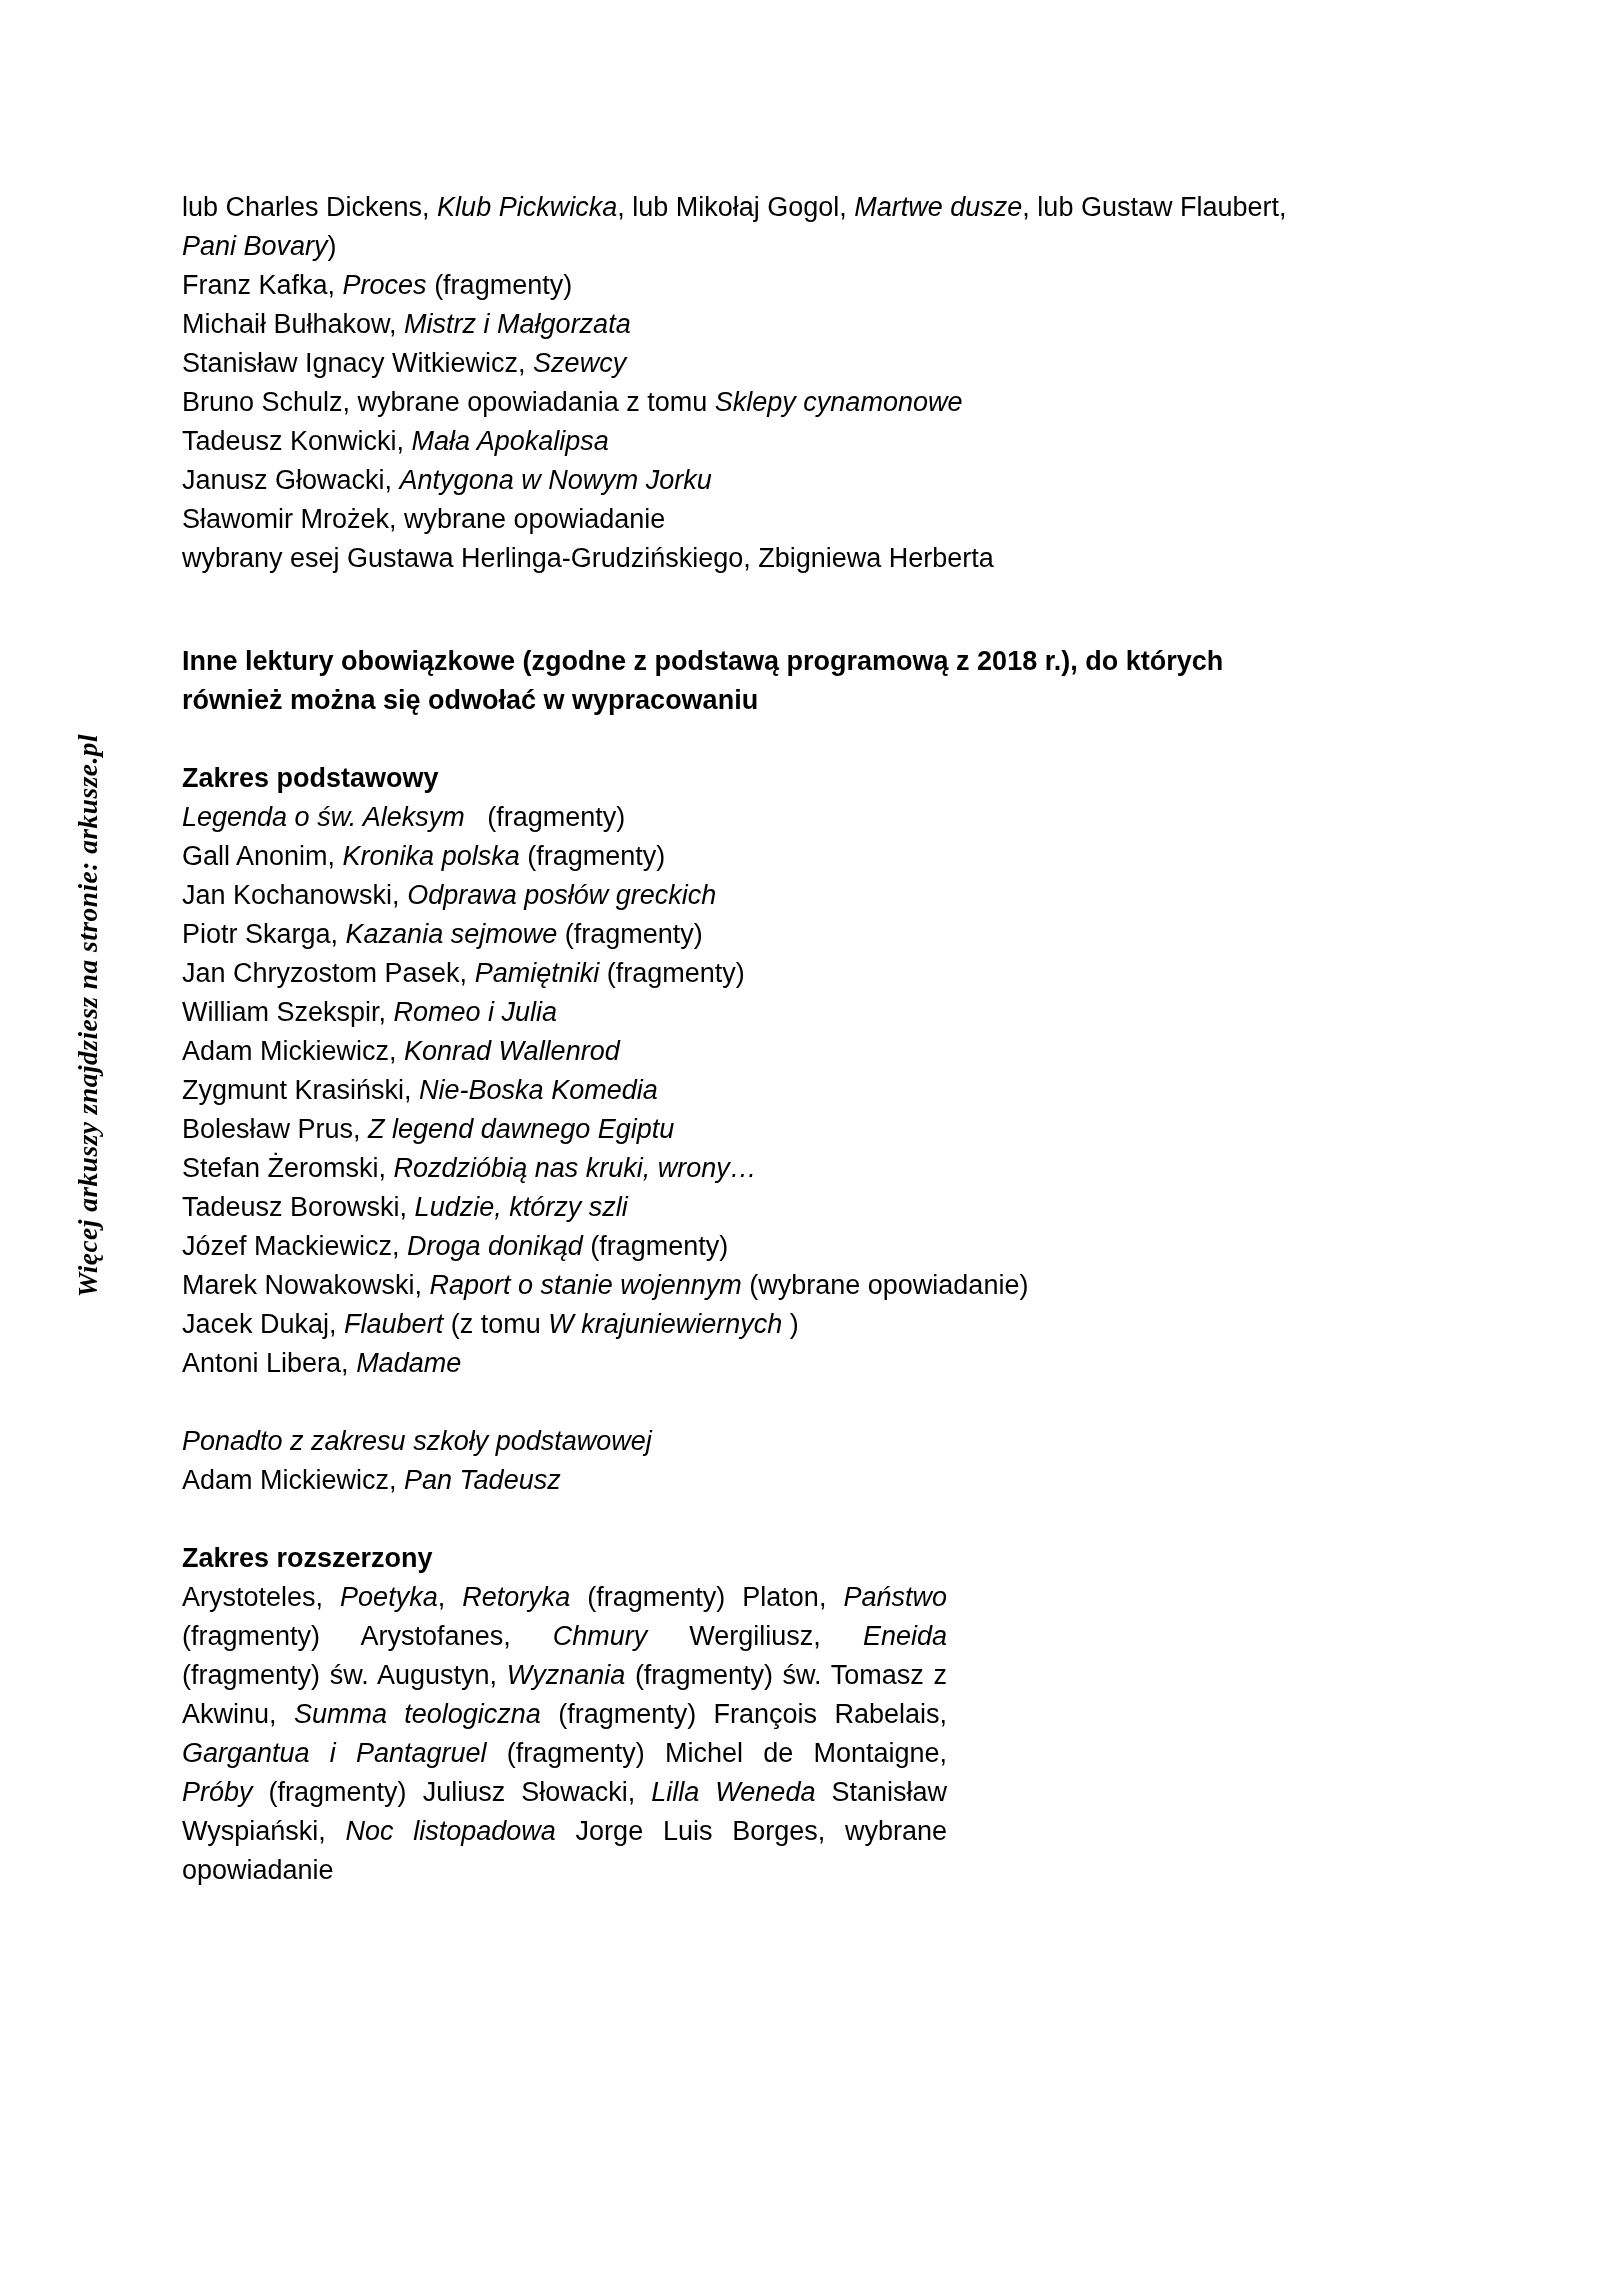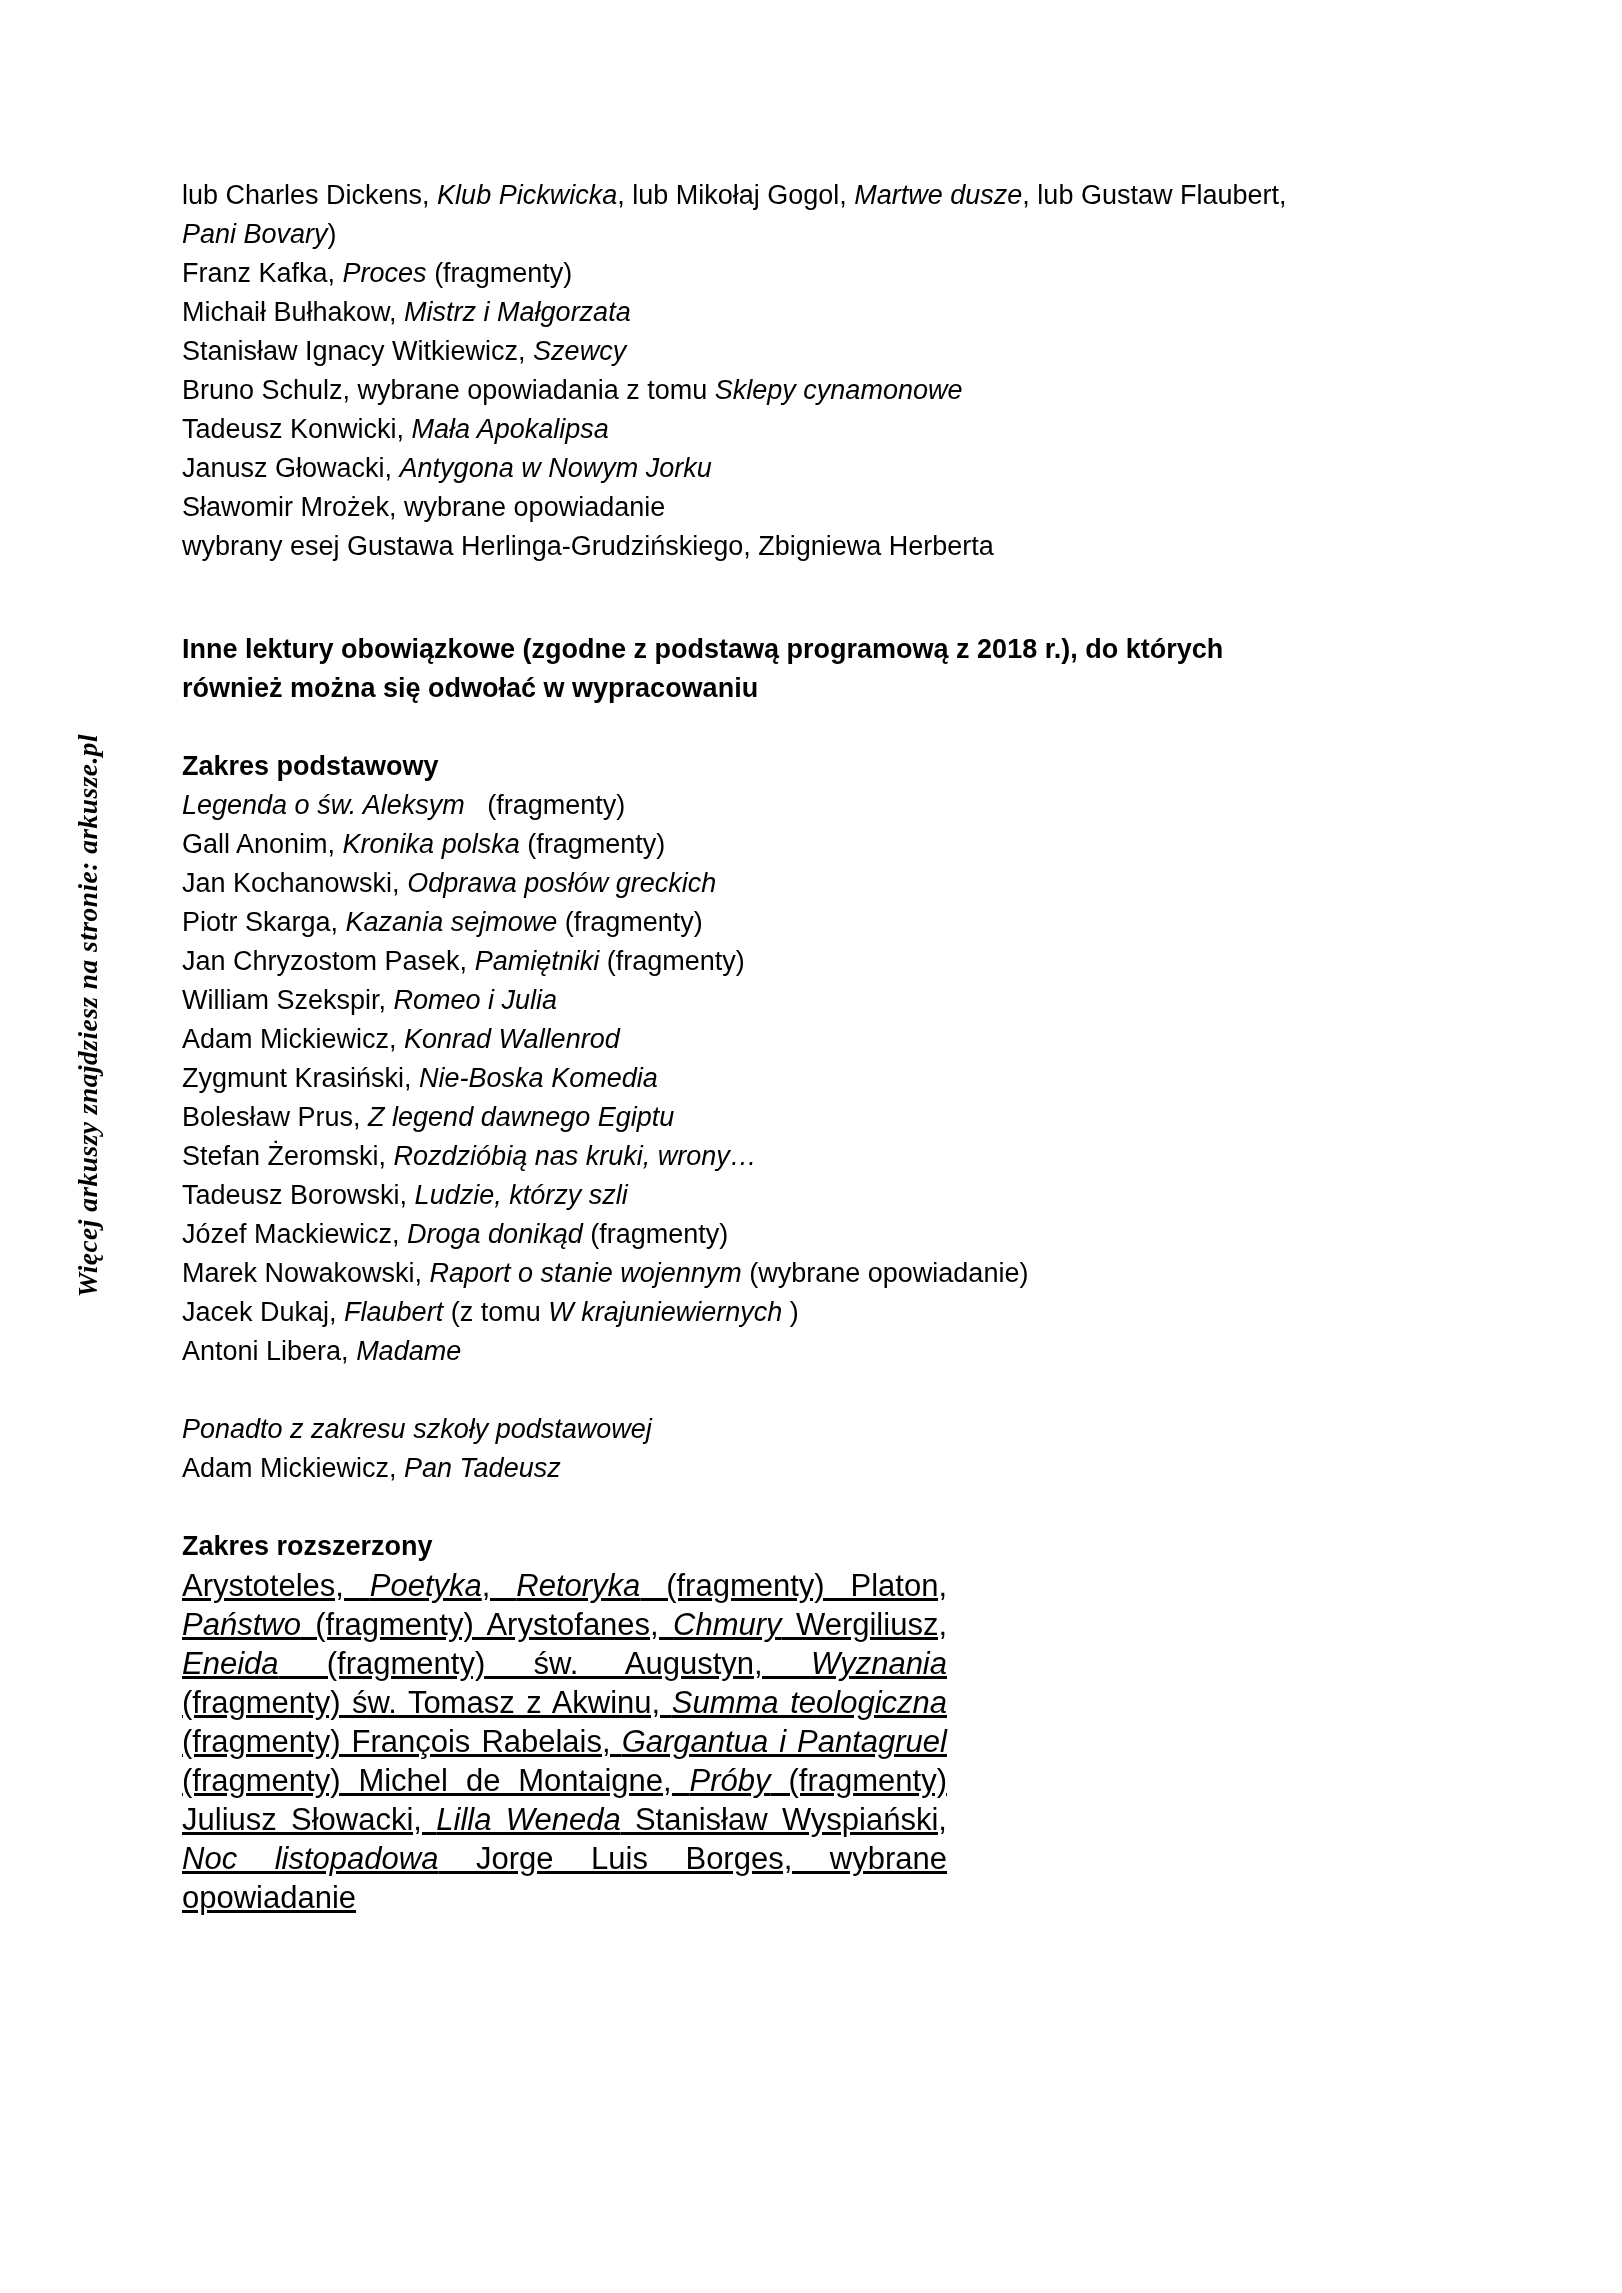--- a/index.html
+++ b/index.html
@@ -41,21 +41,21 @@
     font-size: 27.4px;
     letter-spacing: 0.5px;
     color: #000000;
     white-space: nowrap;
   }
 
   
   .content {
     position: absolute;
     left: 182px;
-    top: 176px;
+    top: 188px;
     width: 1108px;
   }
   .line {
     font-size: 27px;
     line-height: 39px;
     white-space: pre-wrap;
   }
   .line.wrap {
     white-space: normal;
   }
@@ -71,24 +71,23 @@
   .heading-block {
     font-size: 27px;
     line-height: 39px;
     font-weight: bold;
     width: 1108px;
     margin-top: 25px;
   }
   .justified {
     text-align: justify;
     text-align-last: left;
-    font-size: 31px;
+    font-size: 27px;
     line-height: 39px;
     width: 765px;
-    text-decoration: underline;
   }
 
   
   .footer {
     position: absolute;
     left: 0;
     top: 2132px;
     width: 1622px;
     height: 162px;
   }

